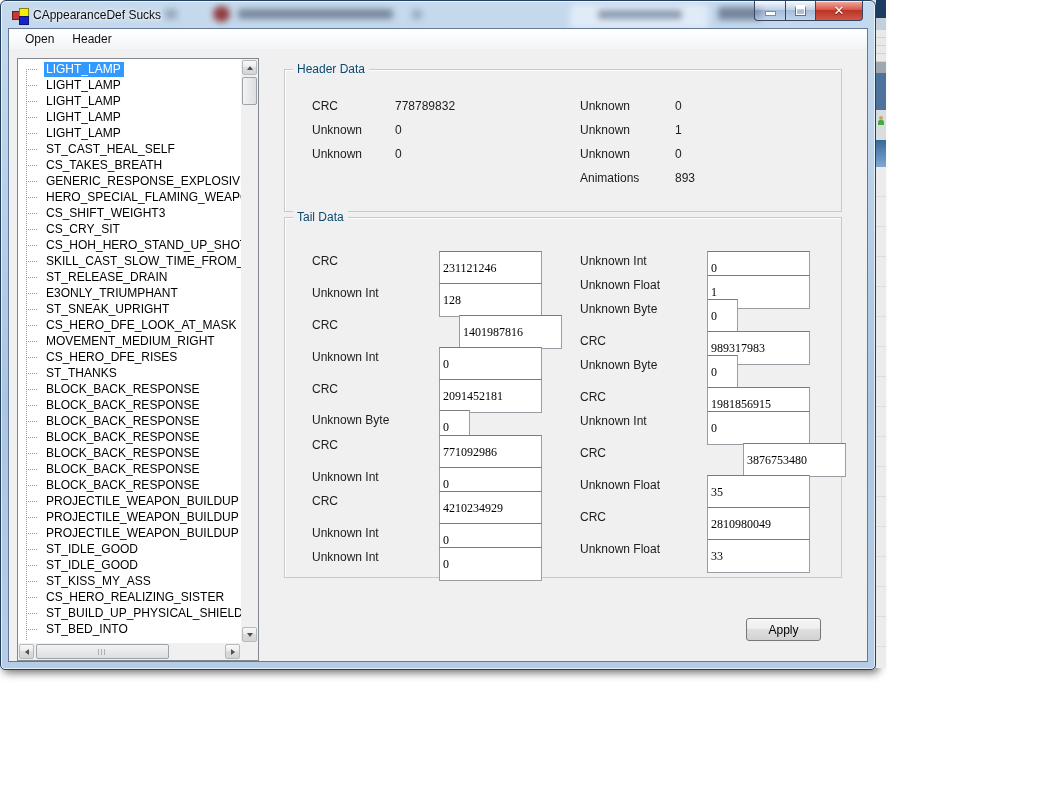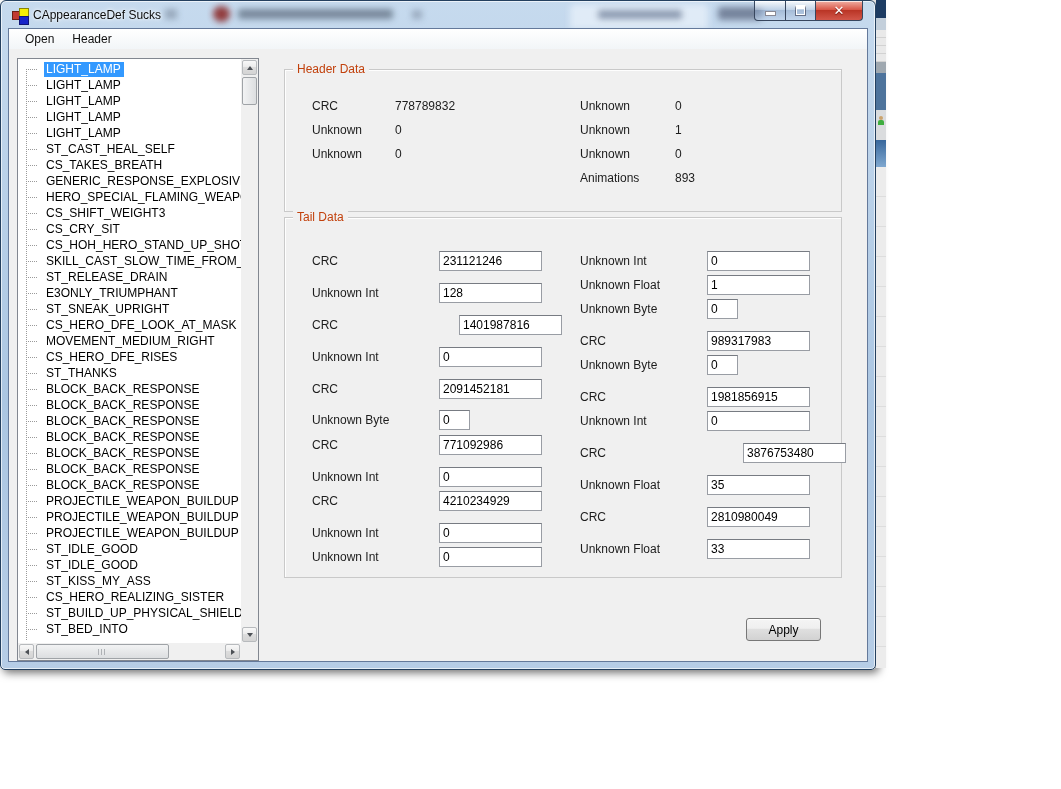--- a/index.html
+++ b/index.html
@@ -98,29 +98,29 @@
   .hthumb::after{
     content:'';position:absolute;left:50%;top:4px;margin-left:-5px;width:9px;height:6px;
     background-image:repeating-linear-gradient(to right,#aeb1b5 0 1px,transparent 1px 3px);
   }
   
   .group{
     position:absolute;border:1px solid #c9c9c9;
     box-shadow:inset 1px 1px 0 rgba(255,255,255,.9);
   }
   .group-label{
-    position:absolute;top:-8px;left:8px;background:#f0f0f0;padding:0 4px;color:#c2410c;
+    position:absolute;top:-8px;left:8px;background:#f0f0f0;padding:0 4px;color:#0c4a6e;
   }
   .field-label{position:absolute;color:#1c1c1c;white-space:nowrap;}
   .field-value{position:absolute;color:#1c1c1c;white-space:nowrap;}
   .tb{
     position:absolute;width:103px;height:20px;box-sizing:border-box;
     border:1px solid #999da4;border-top-color:#777b82;
-    font-family:Liberation Sans, sans-serif;font-size:12px;
-    padding:2px 3px;background:#fff;color:#000;outline:none;
+    font-family:Liberation Serif, serif;font-size:12px;
+    padding:16px 3px;background:#fff;color:#000;outline:none;
   }
   .tb.small{width:31px;}
   
   .apply-btn{
     position:absolute;left:745px;top:617px;width:75px;height:23px;
     border:1px solid #777777;border-radius:3px;
     background:linear-gradient(#f5f5f5,#efefef 45%,#e0e0e0 46%,#d2d2d2);
     font-family:"Liberation Sans","DejaVu Sans",sans-serif;font-size:12px;color:#000;
     box-shadow:inset 0 1px 0 #fff;
   }

